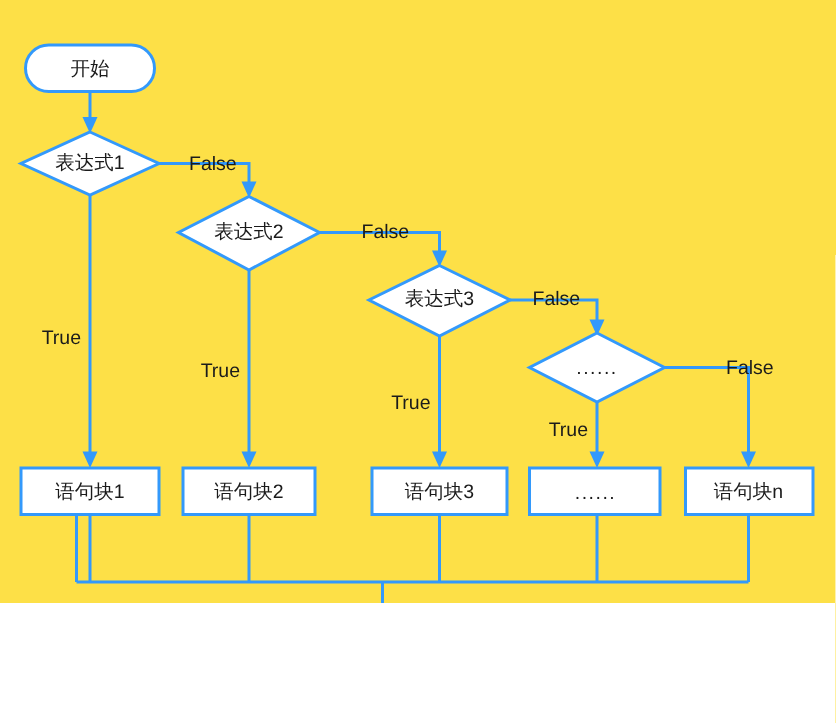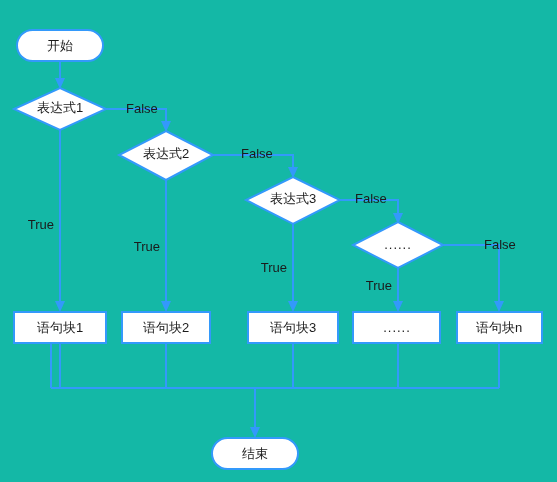--- a/index.html
+++ b/index.html
@@ -6,22 +6,22 @@
     margin: 0;
     padding: 0;
     background: #ffffff;
   }
   body {
     font-family: "Liberation Sans", "DejaVu Sans", sans-serif;
   }
   #canvas {
     position: relative;
     width: 557px;
-    height: 482px;
-    background: #14b8a6;
+    height: 402px;
+    background: #fde047;
     overflow: hidden;
   }
   svg#flow {
     position: absolute;
     left: 0;
     top: 0;
     width: 557px;
     height: 482px;
   }
   .node-text {

